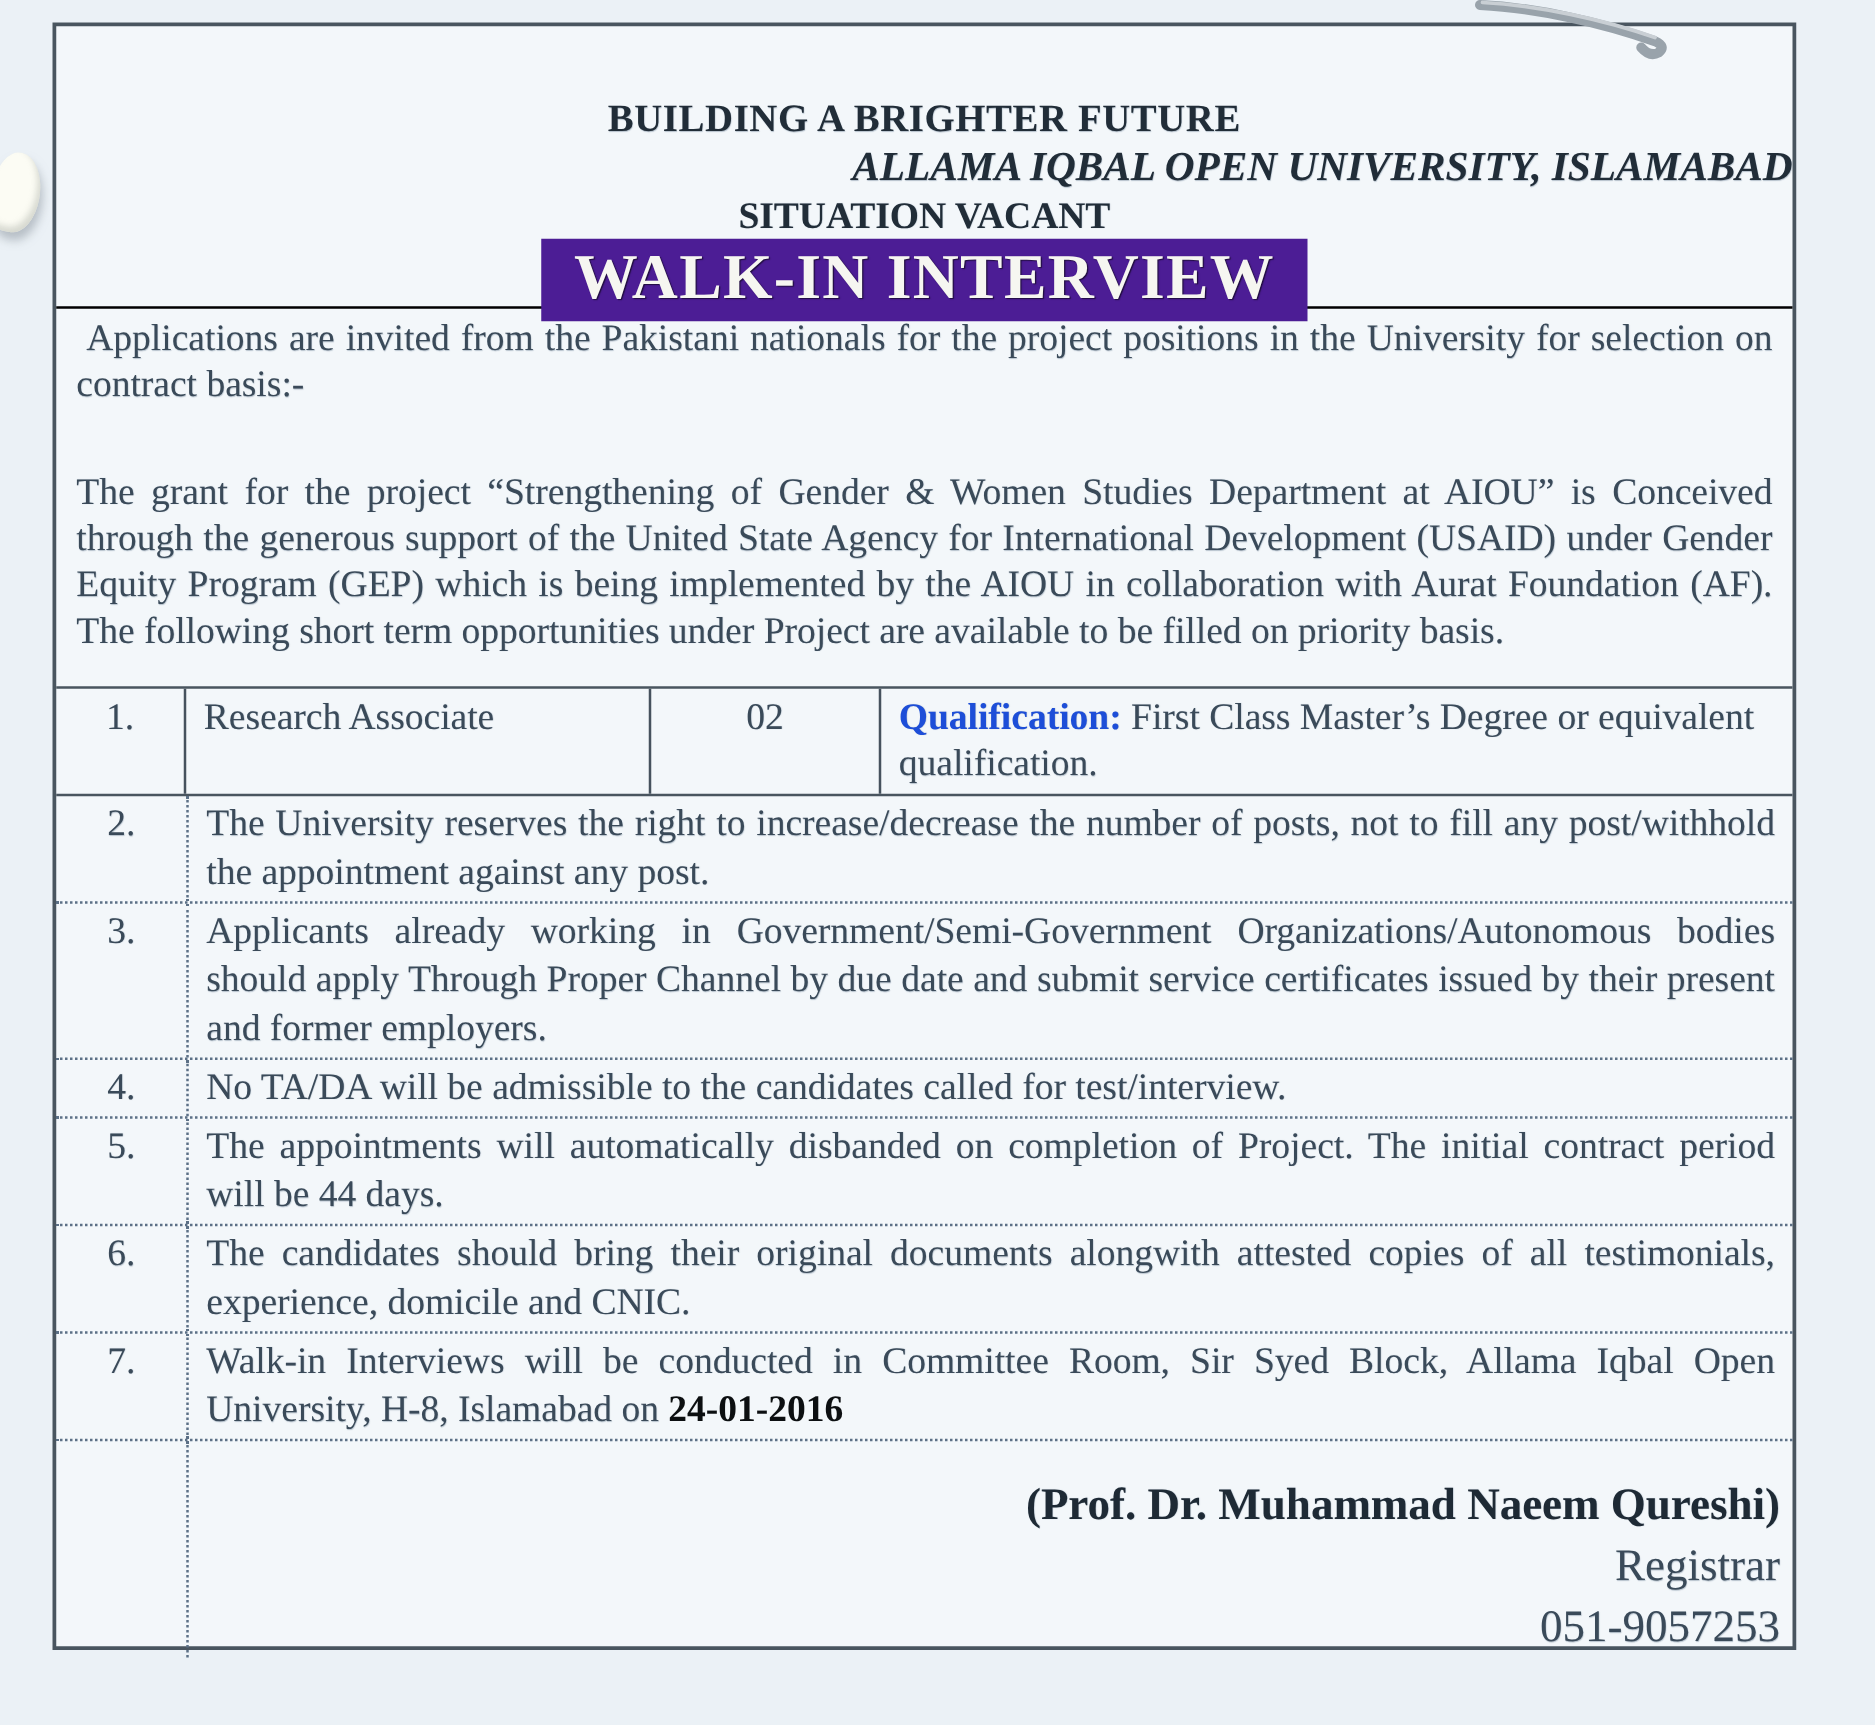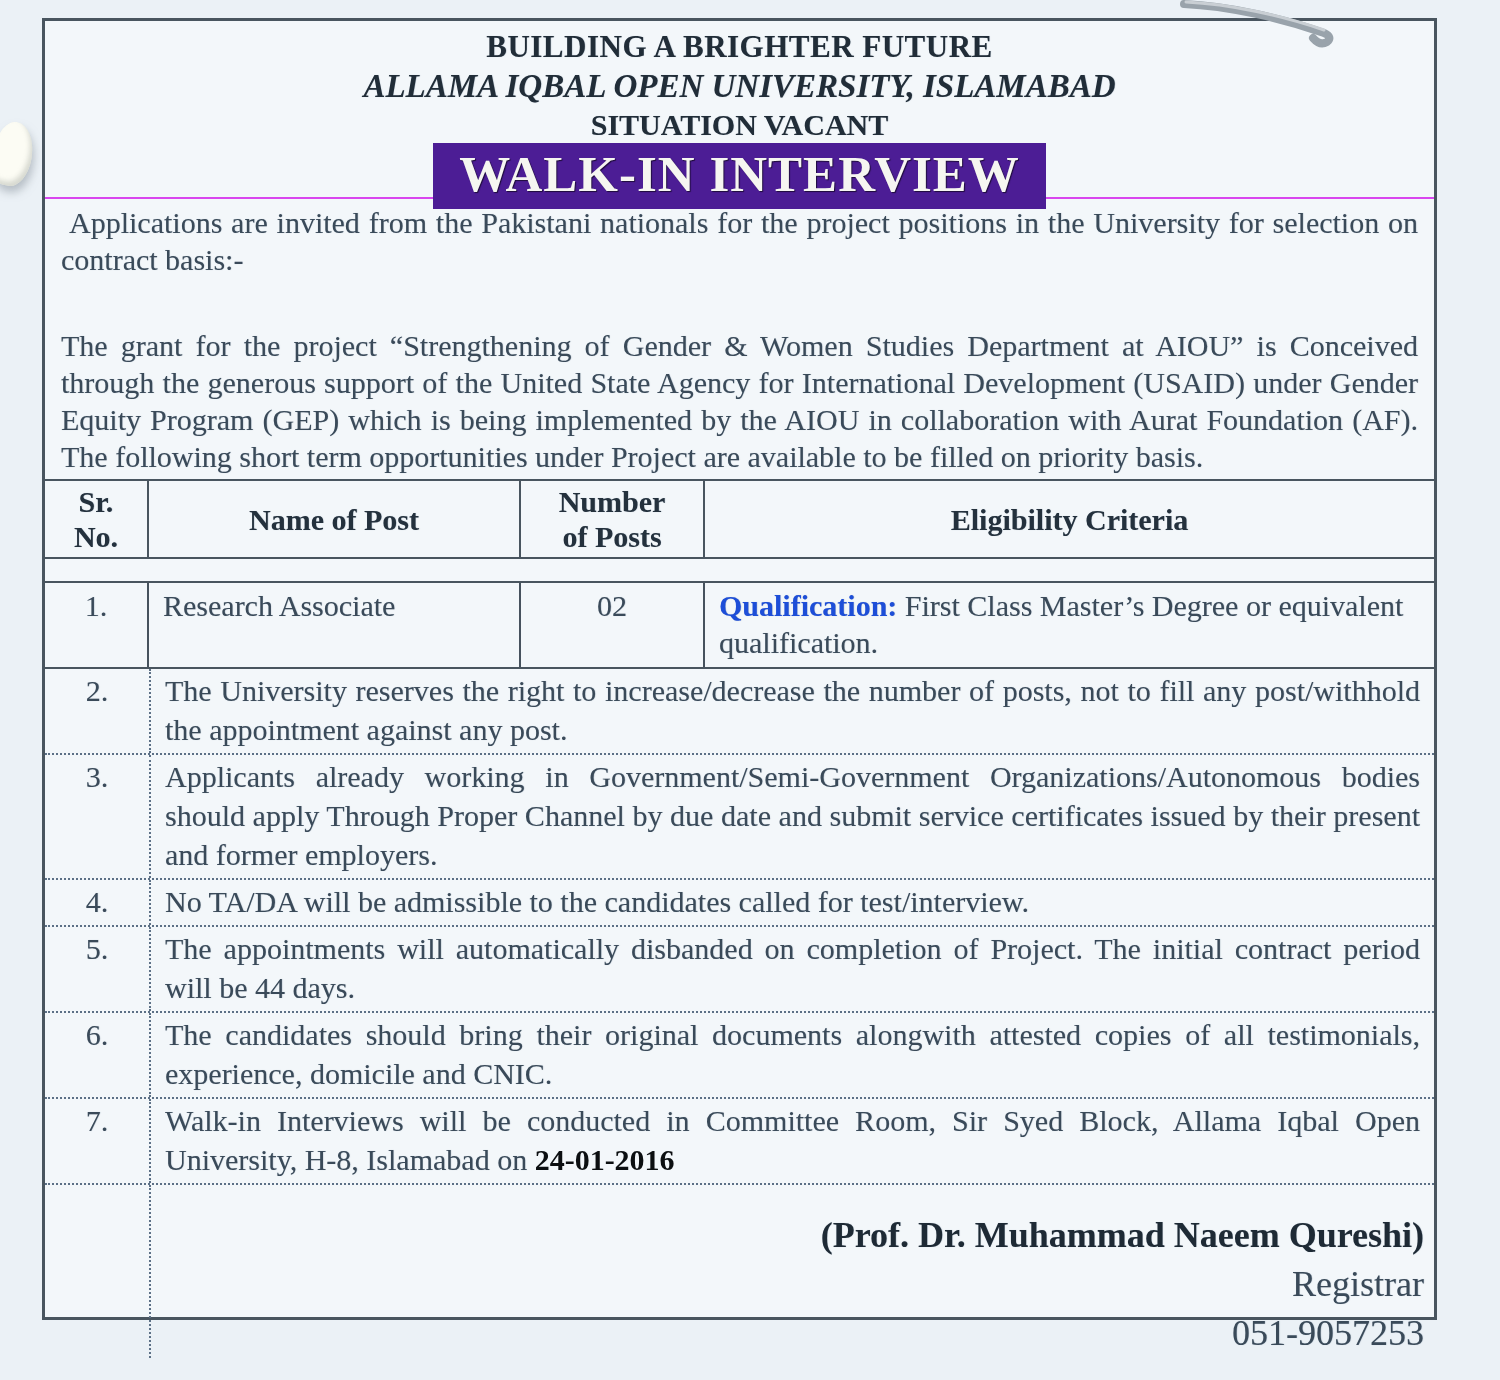--- a/index.html
+++ b/index.html
@@ -30,26 +30,27 @@
     box-sizing: border-box;
     border: 3px solid #49555f;
     background: #f3f7fa;
     display: flex; flex-direction: column;
     text-shadow: 0.4px 0.4px 0.8px rgba(70,95,120,0.35);
   }
 
   
   .doc-header {
     flex: none; height: 176px;
-    border-bottom: 2px solid #d946ef;
+    border-bottom: 2px solid #000000;
     text-align: center;
     overflow: visible;
+    margin-top: 48px;
   }
   .title-1 { margin: 8px 0 0; font-size: 31px; font-weight: bold; color: #212d38; letter-spacing: .5px; line-height: 36px;}
-  .title-2 { margin: 2px 0 0; font-size: 33px; font-weight: bold; font-style: italic; color: #212d38; line-height: 39px;}
+  .title-2 { margin: 2px 0 0; font-size: 33px; font-weight: bold; font-style: italic; color: #212d38; line-height: 39px; text-align: right;}
   .title-3 { margin: 1px 0 0; font-size: 30px; font-weight: bold; color: #212d38; line-height: 35px;}
   .banner {
     position: relative; z-index: 2;
     display: inline-block;
     margin-top: 1px;
     background: #4c1d95;
     color: #f6f6f1;
     font-weight: bold;
     font-size: 51px; line-height: 58px;
     padding: 2px 26px 6px;
@@ -136,28 +137,20 @@
       <div class="title-1">BUILDING A BRIGHTER FUTURE</div>
       <div class="title-2">ALLAMA IQBAL OPEN UNIVERSITY, ISLAMABAD</div>
       <div class="title-3">SITUATION VACANT</div>
       <div class="banner">WALK-IN INTERVIEW</div>
     </div>
 
     <div class="para para-intro">Applications are invited from the Pakistani nationals for the project positions in the University for selection on contract basis:-</div>
 
     <div class="para para-grant">The grant for the project “Strengthening of Gender &amp; Women Studies Department at AIOU” is Conceived through the generous support of the United State Agency for International Development (USAID) under Gender Equity Program (GEP) which is being implemented by the AIOU in collaboration with Aurat Foundation (AF). The following short term opportunities under Project are available to be filled on priority basis.</div>
 
-    <div class="t-head">
-      <div>Sr.
-No.</div>
-      <div>Name of Post</div>
-      <div>Number
-of Posts</div>
-      <div>Eligibility Criteria</div>
-    </div>
 
     <div class="gap-row"></div>
 
     <div class="row-vacancy">
       <div class="cell-center">1.</div>
       <div class="cell-post">Research Associate</div>
       <div class="cell-center">02</div>
       <div class="cell-elig">
         <span class="bold-ink">Qualification:</span><span> First Class Master’s Degree or equivalent qualification.</span>
       </div>

